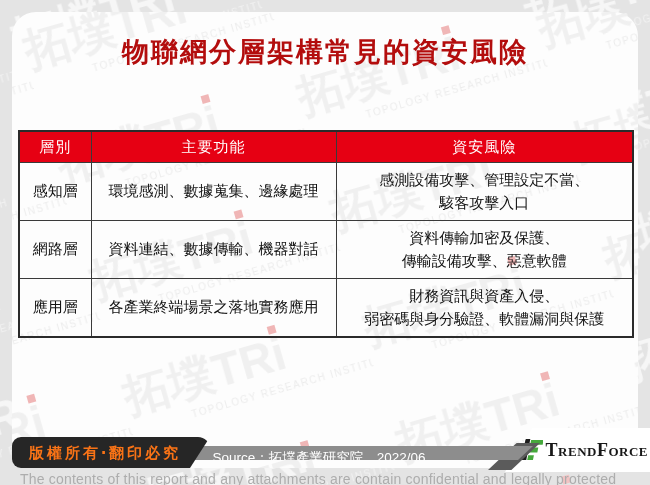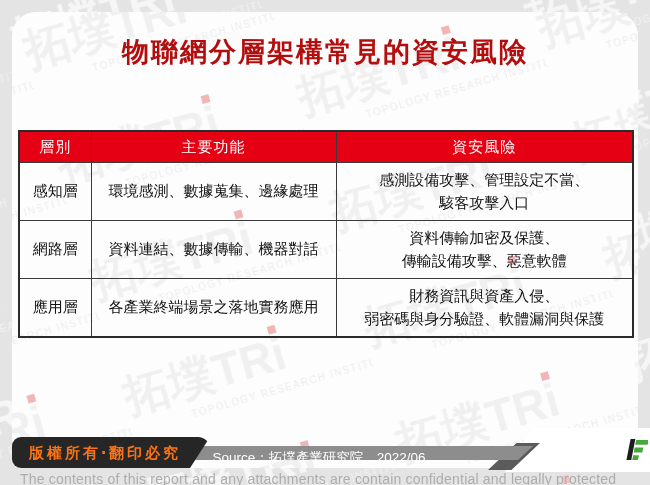--- a/index.html
+++ b/index.html
@@ -143,18 +143,19 @@
 <div class="logo-panel">
   <div class="logo-wrap">
     <svg width="23" height="24" viewBox="0 0 24 25">
       <g transform="skewX(-11) translate(5,0)">
         <rect x="1" y="1" width="5" height="22" fill="#1d1d1d"></rect>
         <rect x="7" y="2" width="13" height="5" fill="#46a83c"></rect>
         <rect x="7" y="10" width="9" height="5" fill="#46a83c"></rect>
         <rect x="7" y="18" width="6" height="5" fill="#46a83c"></rect>
       </g>
     </svg>
+    <span class="logo-text">TrendForce</span>
   </div>
 </div>
 <div class="dark-stripe"></div>
 <div class="src-bar">Source：拓墣產業研究院，2022/06</div>
 <div class="copy-badge">版權所有‧翻印必究</div>
 <div class="disclaimer">The contents of this report and any attachments are contain confidential and legally protected from disclosure.</div>
 
 </body></html>

